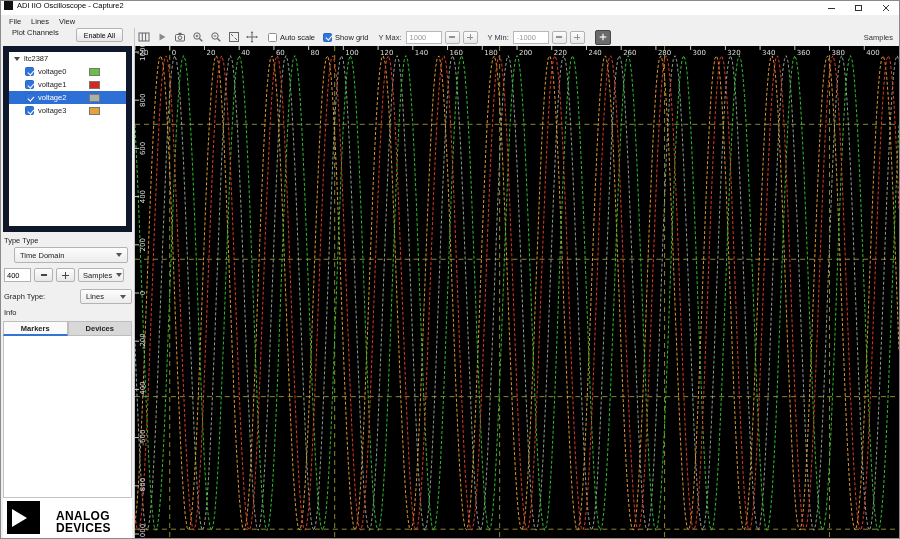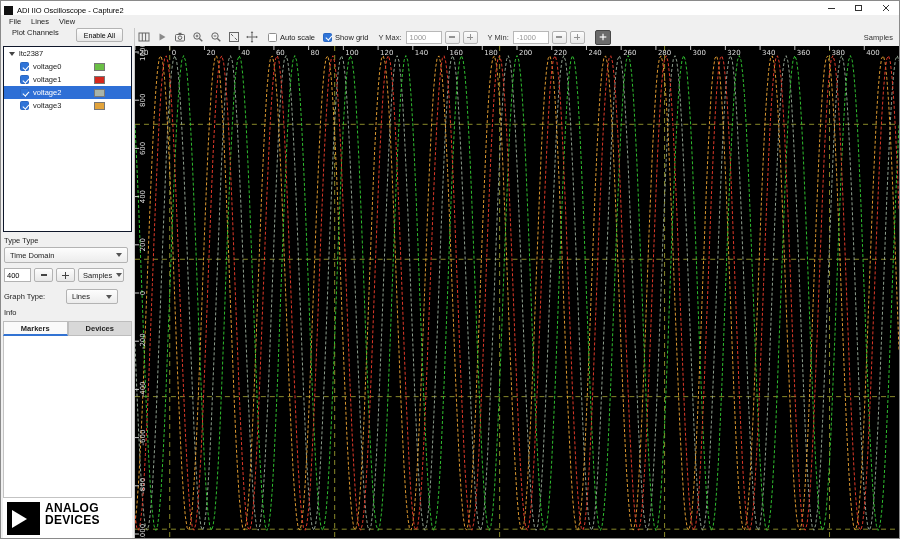--- a/index.html
+++ b/index.html
@@ -3,72 +3,72 @@
 <meta charset="utf-8">
 <style>
   * { box-sizing: border-box; margin: 0; padding: 0; }
   html,body { background:#444; }
   .window {
     width: 900px; height: 539px; position: relative; overflow: hidden;
     background: #f0f0f0; border: 1px solid #8a8a8a;
     font-family: "Liberation Sans", sans-serif; font-size: 8px; color: #222;
   }
   
-  .titlebar { height: 14px; background: #fff; display: flex; align-items: flex-end; padding-left: 3px; }
+  .titlebar { height: 14px; background: #fff; display: flex; align-items: flex-start; padding-left: 3px; }
   .app-icon { width: 9px; height: 9px; background: #111; margin-right: 4px; flex: none; }
   .title { font-size: 7.5px; color: #000; }
   .win-controls { margin-left: auto; display: flex; height: 100%; }
   .wc { width: 27px; display: flex; align-items: center; justify-content: center; }
   .min-glyph { width: 7px; height: 1px; background: #333; }
   .max-glyph { width: 7px; height: 6px; border: 1px solid #333; }
   
   .menubar { height: 13px; display: flex; align-items: center; padding-left: 3px; background: #f0f0f0; }
   .menu-item { padding: 0 5px; font-size: 7.5px; cursor: default; }
   
   .body { display: flex; height: 512px; }
   .sidebar { width: 134px; flex: none; display: flex; flex-direction: column; background: #f0f0f0; border-right: 1px solid #c8c8c8; }
   .side-header { height: 18px; display: flex; padding: 0 11px; }
   .side-label { font-size: 7.5px; }
   .btn { background: linear-gradient(#fdfdfd,#e7e7e7); border: 1px solid #b3b3b3; border-radius: 2px; font-size: 7px; font-family: inherit; }
   .enable-all { margin-left: auto; height: 14px; padding: 0 7px; }
-  .chan-box { margin: 0 2px; background: #fff; border: 1px solid #0f172a; height: 186px; overflow: hidden; }
+  .chan-box { margin: 0 2px; background: #fff; border: 6px solid #0f172a; height: 186px; overflow: hidden; }
   .device-row { display: flex; align-items: center; height: 13px; padding-left: 5px; gap: 4px; }
   .tri-down { width: 0; height: 0; border-left: 3.5px solid transparent; border-right: 3.5px solid transparent; border-top: 4.5px solid #444; }
   .device-label { font-size: 7.5px; }
   .chan-row { display: flex; align-items: center; height: 13px; padding-left: 16px; }
   .chan-row.selected { background: #2e6fd6; padding-left: 16px; }
   .chan-row.selected .chan-label { color: #fff; }
   .cb { width: 9px; height: 9px; border: 1px solid #8f8f8f; background: #fff; position: relative; border-radius: 1.5px; flex: none; }
   .cb.checked { background: #2f74d8; border-color: #2a67c2; }
   .cb.checked::after { content:""; position:absolute; left:2.5px; top:0.5px; width:2.5px; height:5px;
     border: solid #fff; border-width: 0 1.4px 1.4px 0; transform: rotate(42deg); }
   .chan-label { font-size: 7.5px; margin-left: 4px; text-align: right; }
   .swatch { width: 11px; height: 8px; border: 1px solid #777; margin-left: auto; margin-right: 26px; flex: none; }
   .section-label { font-size: 7.5px; padding: 4px 4px 2px 3px; }
   .dropdown { display: flex; align-items: center; justify-content: space-between;
     background: linear-gradient(#fdfdfd,#ececec); border: 1px solid #b3b3b3; border-radius: 2px;
     height: 16px; padding: 0 5px; font-size: 7.5px; }
   .caret { width: 0; height: 0; border-left: 3px solid transparent; border-right: 3px solid transparent; border-top: 4px solid #555; margin-left: 4px; }
-  .dd-main { margin: 0 6px 0 3px; }
+  .dd-main { margin: 0 6px 0 13px; }
   .row-samples { display: flex; align-items: center; gap: 3px; margin: 5px 6px 0 3px; }
   .num-input { width: 27px; height: 14px; border: 1px solid #b3b3b3; background: #fff; font-size: 7.5px; padding: 0 2px; font-family: inherit; }
   .step-btn { width: 19px; height: 14px; display: flex; align-items: center; justify-content: center; position: relative; }
   .minus-glyph { width: 6px; height: 1.2px; background: #444; }
   .plus-glyph { width: 7px; height: 7px; position: relative; }
   .plus-glyph::before { content:""; position:absolute; left:0; top:3px; width:7px; height:1.2px; background:#444; }
   .plus-glyph::after  { content:""; position:absolute; left:3px; top:0; width:1.2px; height:7px; background:#444; }
   .dd-small { height: 14px; width: 46px; padding: 0 4px; }
-  .row-graphtype { display: flex; align-items: center; justify-content: space-between; margin: 7px 16px 0 3px; }
+  .row-graphtype { display: flex; align-items: center; justify-content: space-between; margin: 7px 2px 0 3px; }
   .dd-graph { width: 52px; height: 15px; }
   .tabs { display: flex; margin: 2px 2px 0 2px; font-weight: bold; }
   .tab { flex: 1; height: 15px; display: flex; align-items: center; justify-content: center;
     font-size: 7.5px; background: #d8d8d8; border: 1px solid #bdbdbd; }
   .tab.active { background: #fafafa; border-bottom: 2px solid #3273d3; }
   .tab-content { flex: 1; margin: 0 2px; background: #fff; border: 1px solid #c3c3c3; border-top: none; }
-  .logo-row { height: 42px; background: #fff; display: flex; align-items: flex-start; gap: 5px; padding: 4px 4px 6px 4px; margin: 0 2px; }
+  .logo-row { height: 42px; background: #fff; display: flex; align-items: flex-end; gap: 16px; padding: 4px 4px 6px 4px; margin: 0 2px; }
   .logo-mark { width: 33px; height: 33px; background: #000; display: flex; align-items: center; justify-content: flex-start; padding-left: 5px; flex: none; }
   .logo-tri { width: 0; height: 0; border-top: 9px solid transparent; border-bottom: 9px solid transparent; border-left: 15px solid #fff; }
   .logo-text { font-weight: bold; font-size: 12px; line-height: 1.02; letter-spacing: 0.3px; color: #000; }
   
   .main { flex: 1; display: flex; flex-direction: column; min-width: 0; }
   .toolbar { height: 18px; flex: none; display: flex; align-items: center; gap: 1px; padding: 0 4px 0 0; background: #f0f0f0; }
   .tool-btn { width: 17px; height: 15px; display: flex; align-items: center; justify-content: center; border-radius: 2px; flex: none; }
   .cbx-group { display: flex; align-items: center; gap: 3px; margin-left: 7px; }
   .cbx-label { font-size: 7.5px; }
   .tb-label { font-size: 7.5px; margin-left: 9px; color: #333; }

